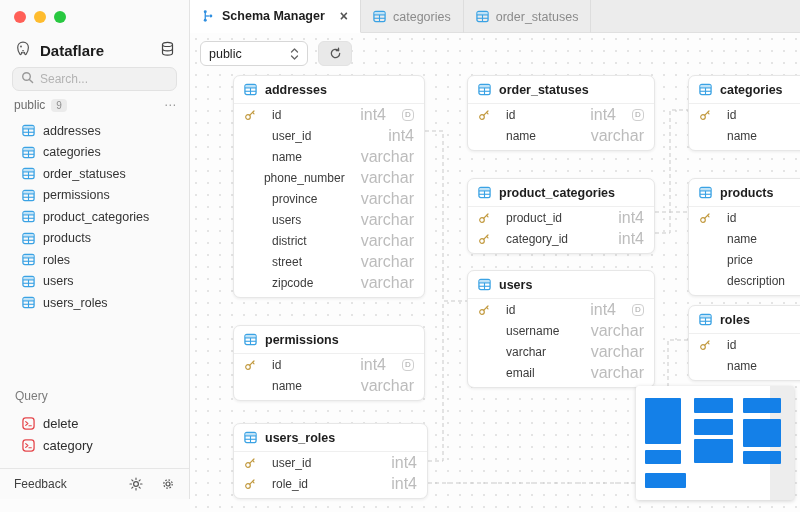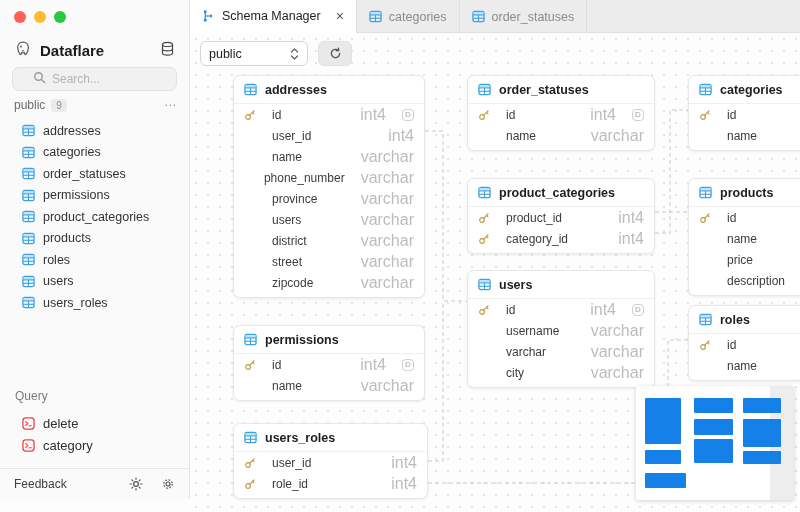--- a/index.html
+++ b/index.html
@@ -7,39 +7,39 @@
   body { font-family:"Liberation Sans","DejaVu Sans",sans-serif; font-size:13px; color:#2b2b2b; background:#fff; }
   .window { position:relative; width:800px; height:512px; background:#fcfcfc; }
 
   
   .sidebar { position:absolute; left:0; top:0; width:190px; height:499px; background:#fafafa; border-right:1px solid #e3e3e3; }
   .traffic { position:absolute; top:11px; left:14px; display:flex; gap:8px; }
   .traffic span { width:12px; height:12px; border-radius:50%; display:block; }
   .t-red { background:#ff5f57; } .t-yellow { background:#febc2e; } .t-green { background:#28c840; }
   .side-header { position:absolute; top:36px; left:0; right:0; height:28px; display:flex; align-items:center; padding:0 14px; gap:8px; }
   .app-name { font-weight:bold; font-size:15px; color:#1c1c1c; flex:1 1 auto; }
-  .search-wrap { position:absolute; top:67px; left:12px; right:12px; height:24px; background:#f1f1f1; border:1px solid #e2e2e2; border-radius:7px; display:flex; align-items:center; padding:0 20px; gap:6px; }
+  .search-wrap { position:absolute; top:67px; left:12px; right:12px; height:24px; background:#f1f1f1; border:1px solid #e2e2e2; border-radius:7px; display:flex; align-items:center; padding:0 8px; gap:6px; }
   .search-wrap input { border:0; background:transparent; outline:none; width:100%; font-size:12px; color:#444; font-family:inherit; }
   .search-wrap input::placeholder { color:#b3b3b3; }
   .schema-row { position:absolute; top:96px; left:14px; right:12px; height:18px; display:flex; align-items:center; gap:6px; color:#6d6d6d; font-size:12px; }
   .count-badge { background:#ebebeb; color:#8d8d8d; font-size:10px; border-radius:4px; padding:1px 5px; }
   .schema-row .dots { margin-left:auto; color:#9a9a9a; letter-spacing:1px; cursor:default; }
   .table-list { position:absolute; top:120px; left:0; right:0; }
   .side-item { display:flex; align-items:center; gap:8px; padding:4px 14px 4px 22px; height:21.5px; font-size:12.5px; color:#333; cursor:default; }
   .query-label { position:absolute; top:389px; left:15px; font-size:12px; color:#7b7b7b; }
   .query-list { position:absolute; top:412px; left:0; right:0; }
   .query-item { display:flex; align-items:center; gap:8px; padding:4px 14px 4px 22px; height:22px; font-size:13px; color:#2e2e2e; }
   .side-footer { position:absolute; bottom:0; left:0; right:0; height:31px; border-top:1px solid #e6e6e6; display:flex; align-items:center; padding:0 14px; gap:18px; }
   .feedback { color:#404040; font-size:12px; flex:1 1 auto; }
   .foot-ic { display:flex; align-items:center; cursor:default; }
 
   
   .tabbar { position:absolute; left:190px; top:0; right:0; height:33px; background:#ececec; border-bottom:1px solid #e0e0e0; display:flex; }
   .tab { display:flex; align-items:center; gap:7px; padding:0 12px; font-size:12.5px; color:#8b8b8b; border-right:1px solid #dddddd; height:33px; }
-  .tab.active { background:#fff; color:#1d1d1d; border-bottom:1px solid #fff; margin-bottom:-1px; }
+  .tab.active { background:#fff; color:#1d1d1d; border-bottom:1px solid #fff; margin-bottom:-1px;font-weight:bold; }
   .tab .close { margin-left:8px; color:#555; font-size:14px; line-height:1; cursor:default; }
 
   
   .canvas { position:absolute; left:190px; top:33px; right:0; bottom:0; background:#fdfdfd;
             background-image:radial-gradient(#e4e4e4 1px, transparent 1.2px); background-size:12px 12px; overflow:hidden; }
   .edges { position:absolute; inset:0; pointer-events:none; }
 
   .toolbar { position:absolute; left:10px; top:8px; display:flex; gap:10px; z-index:5; }
   .select { width:108px; height:25px; background:#fff; border:1px solid #d7d7d7; border-radius:6px; display:flex; align-items:center; padding:0 8px; font-size:12.5px; color:#222; }
   .select .sel-label { flex:1 1 auto; }
@@ -526,21 +526,21 @@
           <span class="cname">username</span>
           <span class="ctype">varchar</span>
         </div>
       <div class="crow">
           <span class="kslot"></span>
           <span class="cname">varchar</span>
           <span class="ctype">varchar</span>
         </div>
       <div class="crow">
           <span class="kslot"></span>
-          <span class="cname">city</span>
+          <span class="cname">email</span>
           <span class="ctype">varchar</span>
         </div>
     </div>
 
     <div class="card" style="left:43px; top:292px; width:192px;">
       <div class="card-head">
         <svg width="13" height="13" viewBox="0 0 14 14">
             <rect x="1" y="1.5" width="12" height="11" rx="2" fill="none" stroke="#3aa2e4" stroke-width="1.4"></rect>
             <rect x="1.7" y="2.2" width="10.6" height="2.8" fill="#bfe2f7"></rect>
             <line x1="1" y1="5.3" x2="13" y2="5.3" stroke="#3aa2e4" stroke-width="1.2"></line>

